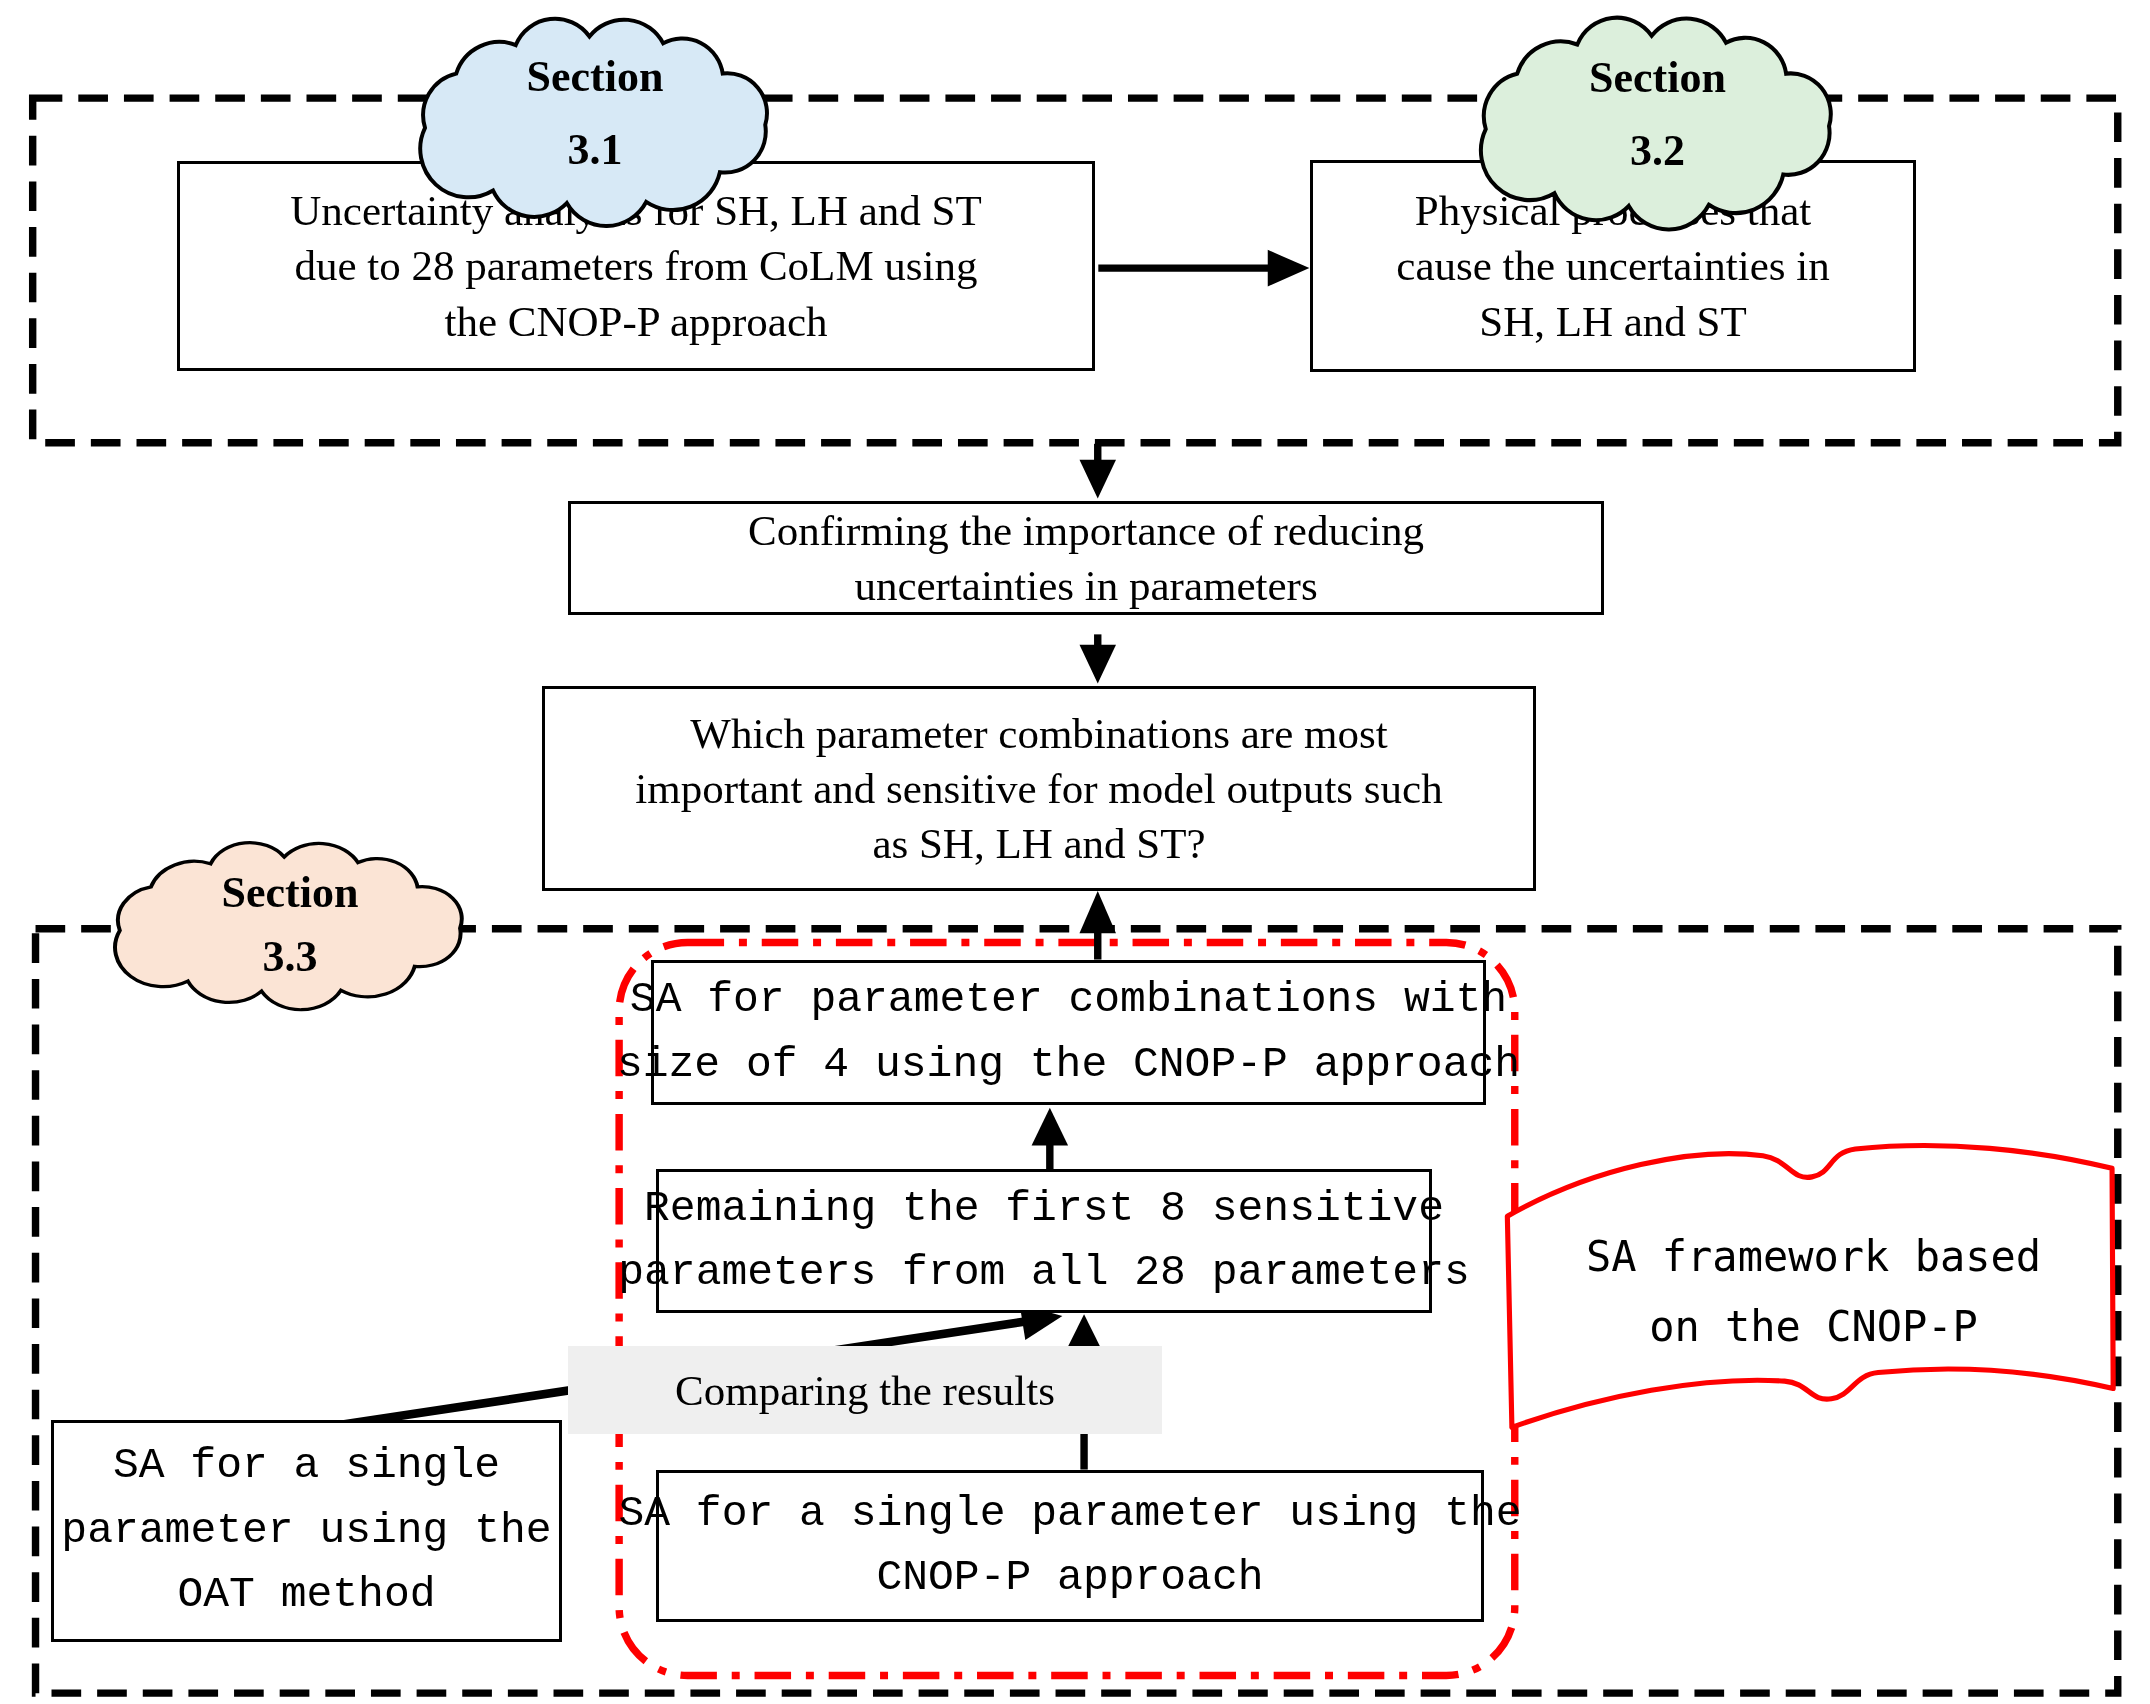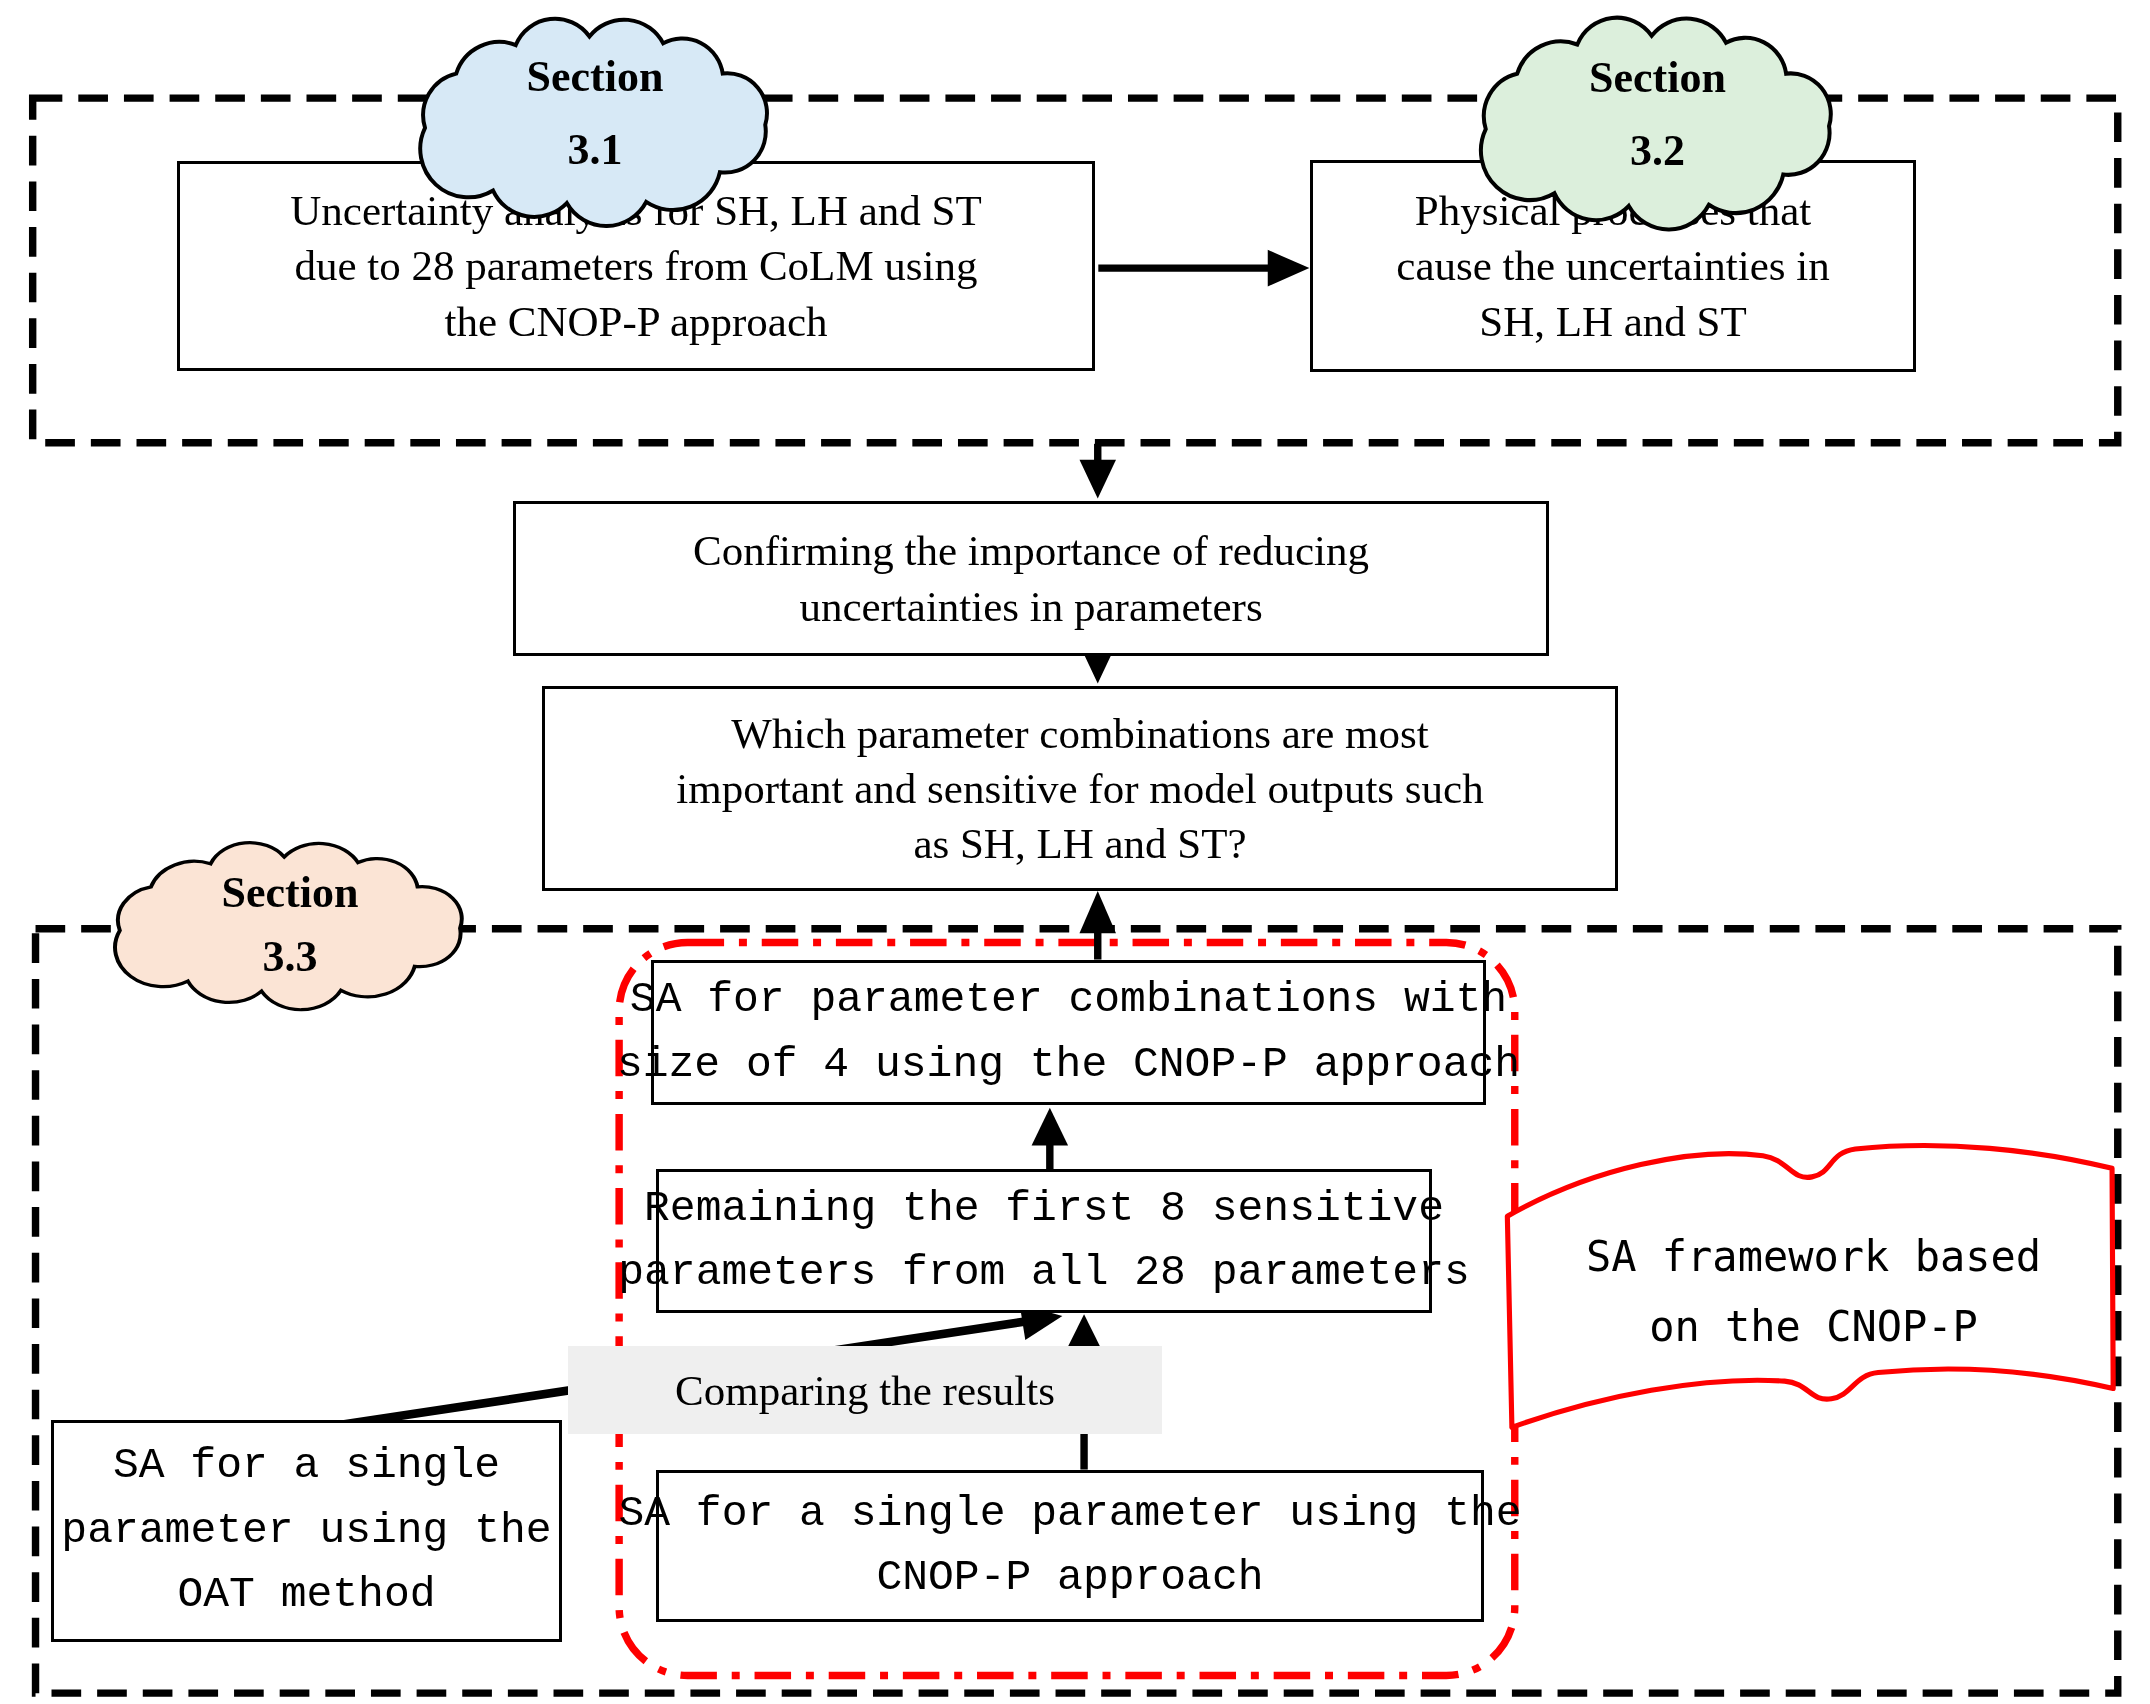--- a/index.html
+++ b/index.html
@@ -86,26 +86,26 @@
       <div class="ln">due to 28 parameters from CoLM using</div>
       <div class="ln">the CNOP-P approach</div>
     </div>
 
     <div class="box" style="left:1310px;top:160px;width:606px;height:212px;">
       <div class="ln">Physical processes that</div>
       <div class="ln">cause the uncertainties in</div>
       <div class="ln">SH, LH and ST</div>
     </div>
 
-    <div class="box" style="left:513px;top:501px;width:1036px;height:155px;">
+    <div class="box" style="left:568px;top:501px;width:1036px;height:114px;">
       <div class="ln">Confirming the importance of reducing</div>
       <div class="ln">uncertainties in parameters</div>
     </div>
 
-    <div class="box" style="left:542px;top:686px;width:1076px;height:205px;">
+    <div class="box" style="left:542px;top:686px;width:994px;height:205px;">
       <div class="ln">Which parameter combinations are most</div>
       <div class="ln">important and sensitive for model outputs such</div>
       <div class="ln">as SH, LH and ST?</div>
     </div>
 
     <div class="box roomy" style="left:651px;top:960px;width:835px;height:145px;">
       <div class="ln">SA for parameter combinations with</div>
       <div class="ln">size of 4 using the CNOP-P approach</div>
     </div>
 

